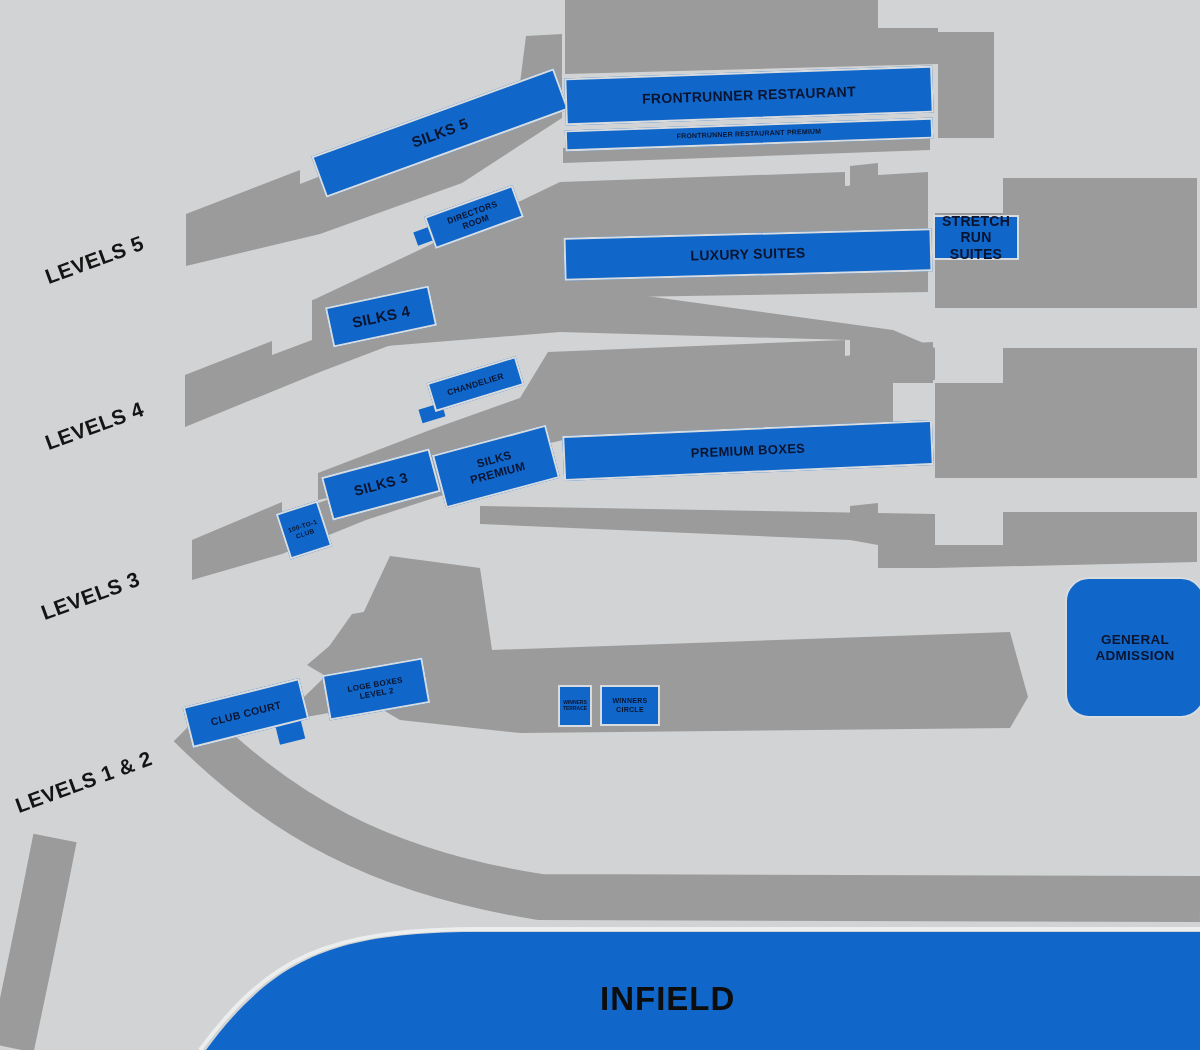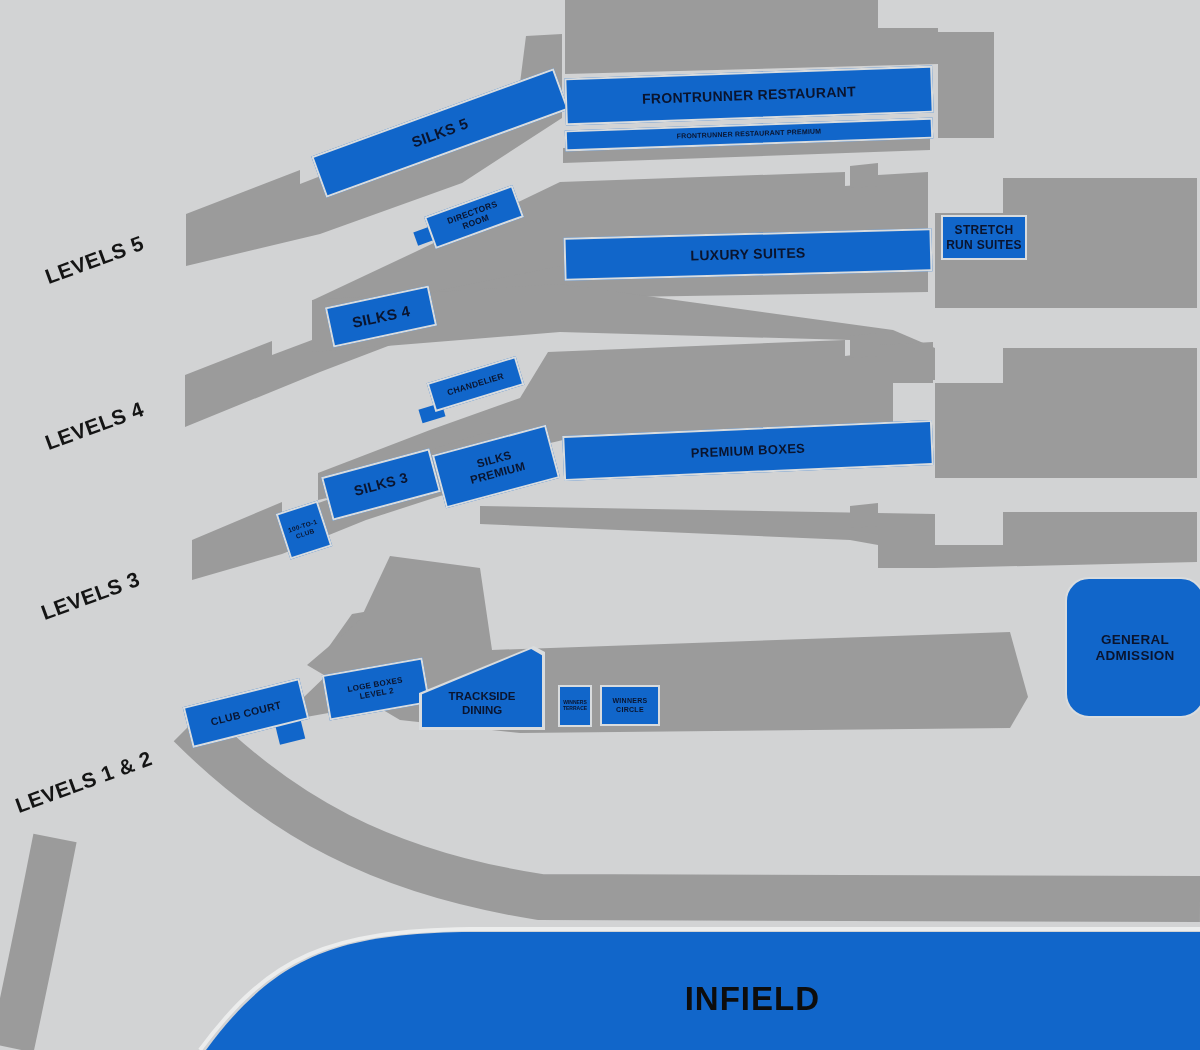--- a/index.html
+++ b/index.html
@@ -51,21 +51,21 @@
     position:absolute;left:3px;top:3px;right:3px;bottom:3px;
     background:var(--section-blue);
     clip-path:polygon(0 58%, 91% 0, 100% 8%, 100% 100%, 0 100%);
     display:flex;align-items:flex-end;justify-content:center;
     padding-bottom:9px;
     color:var(--label-text);font-weight:bold;font-size:11.5px;
     text-align:center;white-space:pre-line;line-height:1.2;
   }
   .infield-label{
     position:absolute;left:600px;top:980px;width:220px;
-    text-align:right;
+    text-align:left;
     font-size:33px;font-weight:bold;color:#0d0d0d;letter-spacing:1px;
   }
 </style>
 </head>
 <body>
 
 <div id="stage">
 
   <svg class="bg" width="1200" height="1050" viewBox="0 0 1200 1050">
     <g fill="#9b9b9b" stroke="none">
@@ -112,21 +112,21 @@
   <div class="sec noborder" style="left:415px;top:228px;width:24px;height:14px;transform:rotate(-20deg);"></div>
   <div class="sec" style="left:427px;top:200px;width:94px;height:34px;transform:rotate(-20deg);font-size:8.5px;">
     <span>DIRECTORS
 ROOM</span>
   </div>
 
   <div class="sec" style="left:564px;top:233px;width:368px;height:43px;transform:rotate(-1.5deg);font-size:14px;">
     <span>LUXURY SUITES</span>
   </div>
 
-  <div class="sec" style="left:933px;top:215px;width:86px;height:45px;font-size:12px;margin-left:8px;">
+  <div class="sec" style="left:933px;top:215px;width:86px;height:45px;font-size:14px;">
     <span>STRETCH
 RUN SUITES</span>
   </div>
 
   <div class="sec" style="left:328px;top:296px;width:106px;height:41px;transform:rotate(-12deg);font-size:15px;">
     <span>SILKS 4</span>
   </div>
 
   <div class="sec noborder" style="left:420px;top:406px;width:24px;height:14px;transform:rotate(-17deg);"></div>
   <div class="sec" style="left:429px;top:369px;width:93px;height:30px;transform:rotate(-17deg);font-size:8.5px;">
@@ -154,26 +154,20 @@
   <div class="sec noborder" style="left:276px;top:712px;width:26px;height:30px;transform:rotate(-14deg);"></div>
   <div class="sec" style="left:186px;top:692px;width:120px;height:42px;transform:rotate(-14deg);font-size:10.5px;">
     <span>CLUB COURT</span>
   </div>
 
   <div class="sec" style="left:325px;top:666px;width:102px;height:46px;transform:rotate(-10deg);font-size:8px;">
     <span>LOGE BOXES
 LEVEL 2</span>
   </div>
 
-  <div class="ts-outer">
-    <div class="ts-inner">
-      <span>TRACKSIDE
-DINING</span>
-    </div>
-  </div>
 
   <div class="sec" style="left:558px;top:685px;width:34px;height:42px;font-size:5px;letter-spacing:0;">
     <span>WINNERS
 TERRACE</span>
   </div>
 
   <div class="sec" style="left:600px;top:685px;width:60px;height:41px;font-size:7px;">
     <span>WINNERS
 CIRCLE</span>
   </div>

